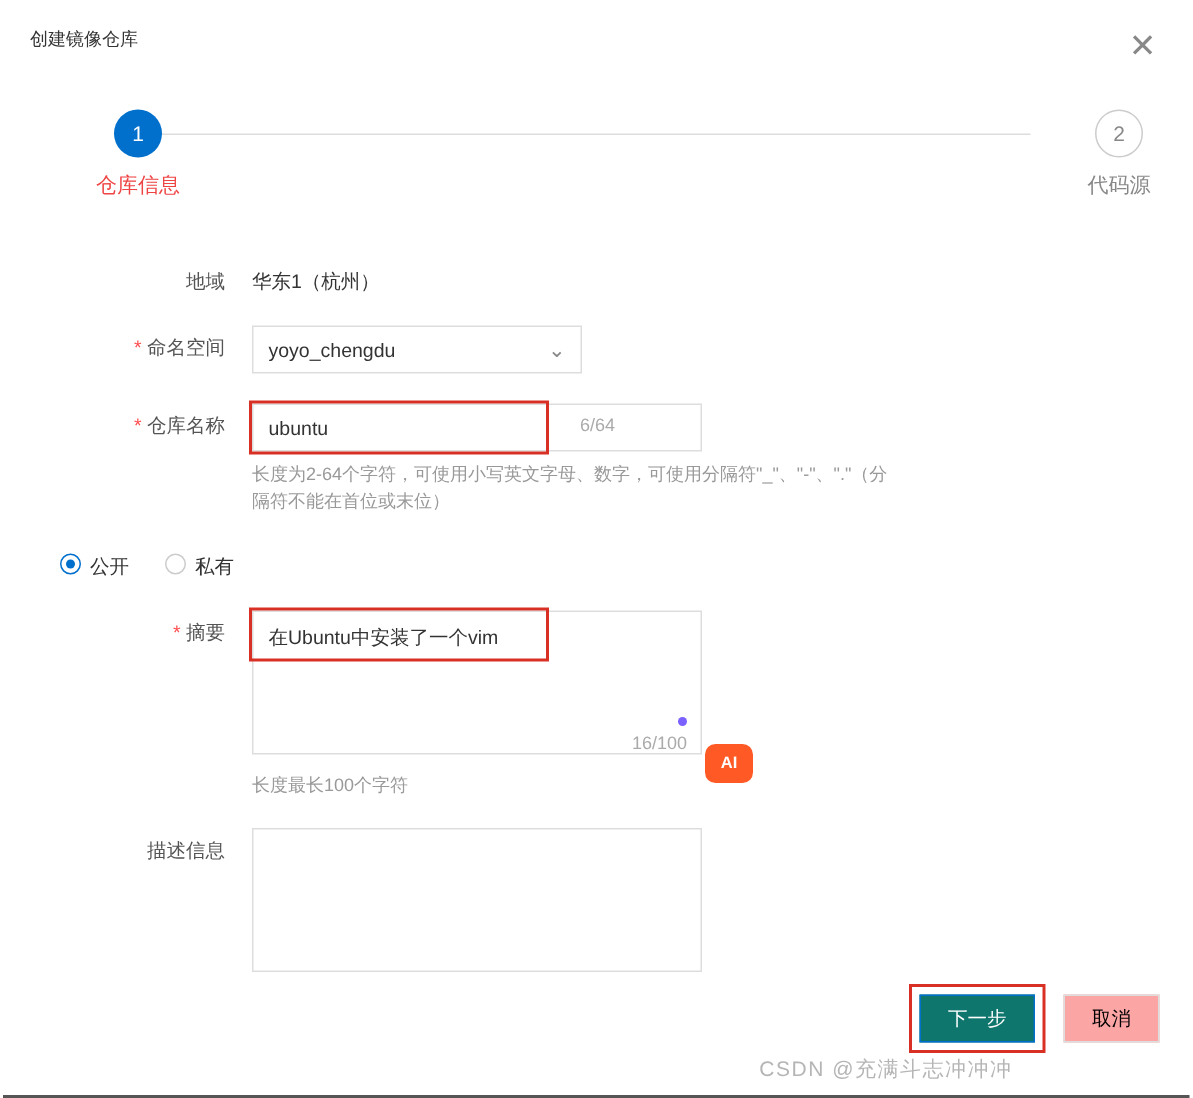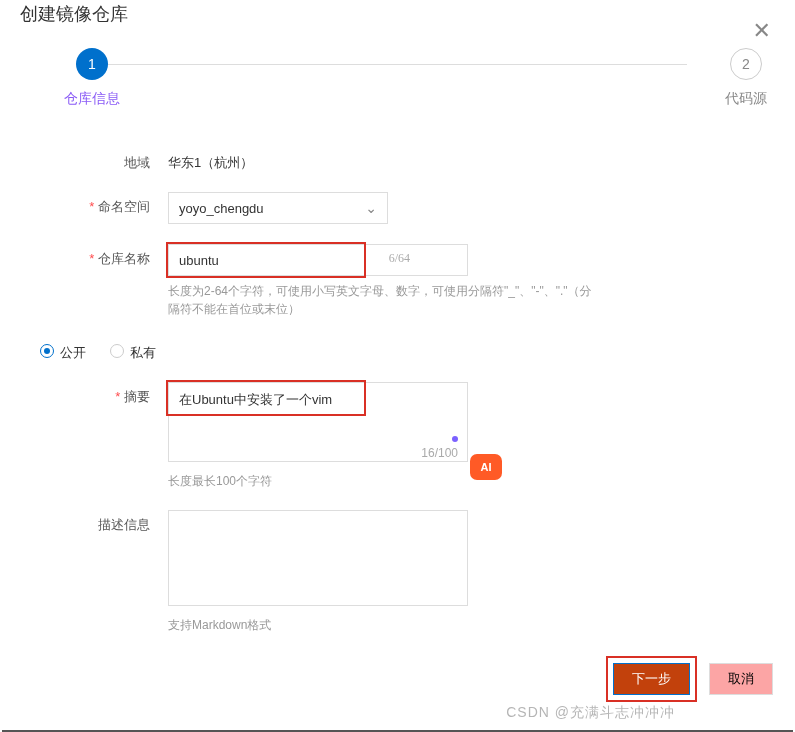--- a/index.html
+++ b/index.html
@@ -1,57 +1,57 @@
 <!DOCTYPE html>
 <html><head>
   <meta charset="utf-8">
   <style>
     * { box-sizing: border-box; margin: 0; padding: 0; }
     body { font-family: "Microsoft YaHei", "PingFang SC", sans-serif; background: #fff; width: 795px; height: 732px; position: relative; color: #333; }
-    .modal-title { font-size: 18px; padding: 2px 20px; color: #333; }
+    .modal-title { font-size: 12px; padding: 18px 20px; color: #333; }
     .close-btn { position: absolute; top: 18px; right: 24px; font-size: 22px; color: #888; cursor: pointer; font-weight: 300; }
     .stepper { position: relative; margin: 20px 28px 40px 28px; height: 60px; }
     .step-line { position: absolute; top: 16px; left: 80px; right: 80px; height: 1px; background: #ddd; }
     .step { position: absolute; top: 0; text-align: center; }
     .step-left { left: 36px; }
     .step-right { right: 0; }
     .step-circle { width: 32px; height: 32px; border-radius: 50%; display: flex; align-items: center; justify-content: center; font-size: 14px; margin: 0 auto 10px auto; }
     .step-circle.active { background: #0070cc; color: #fff; }
     .step-circle.inactive { background: #fff; border: 1px solid #ccc; color: #888; }
-    .step-label { font-size: 14px; color: #8b5cf6; }
+    .step-label { font-size: 14px; color: #ef4444; }
     .step-label.inactive { color: #888; }
     .form { padding: 0 40px 0 40px; }
     .form-row { display: flex; align-items: flex-start; margin-bottom: 20px; }
     .form-label { width: 128px; text-align: right; padding-right: 18px; font-size: 13px; color: #555; padding-top: 6px; }
     .required::before { content: "* "; color: #ff4d4f; }
     .form-control { flex: 1; }
     .static-text { font-size: 13px; color: #333; padding-top: 6px; }
     .select { width: 220px; height: 32px; border: 1px solid #ddd; padding: 0 10px; display: flex; align-items: center; justify-content: space-between; font-size: 13px; color: #333; cursor: pointer; }
     .chevron { font-size: 14px; color: #888; }
     .input-wrap { width: 300px; position: relative; }
     .input { width: 300px; height: 32px; border: 1px solid #ddd; padding: 0 10px; font-size: 13px; color: #333; outline: none; }
-    .input-count { position: absolute; right: 10px; top: 7px; font-size: 12px; color: #aaa; pointer-events: none; font-family: Liberation Serif, serif; }
+    .input-count { position: absolute; right: 10px; top: 7px; font-size: 12px; color: #aaa; pointer-events: none; }
     .help-text { font-size: 12px; color: #999; margin-top: 6px; line-height: 1.5; max-width: 430px; }
     .radio-group { display: flex; gap: 24px; padding-top: 6px; }
     .radio-item { display: flex; gap: 6px; font-size: 13px; cursor: pointer; }
     .radio { width: 14px; height: 14px; border-radius: 50%; border: 1px solid #ccc; display: flex; align-items: center; justify-content: center; }
     .radio.checked { border-color: #0070cc; }
     .radio.checked::after { content: ""; width: 6px; height: 6px; border-radius: 50%; background: #0070cc; }
     .textarea-wrap { width: 300px; position: relative; }
     .textarea { width: 300px; border: 1px solid #ddd; padding: 8px 10px; font-size: 13px; color: #333; outline: none; resize: none; font-family: inherit; }
-    .ta-summary { height: 80px; }
+    .ta-summary { height: 96px; }
     .ta-desc { height: 96px; }
     .ta-count { position: absolute; right: 10px; bottom: 6px; font-size: 12px; color: #aaa; pointer-events: none; }
     .dot-handle { position: absolute; right: 10px; bottom: 24px; width: 6px; height: 6px; border-radius: 50%; background: #7b61ff; }
     .summary-highlight { position: absolute; left: -2px; top: -2px; width: 200px; height: 36px; border: 2px solid #d93025; pointer-events: none; }
     .name-highlight { position: absolute; left: -2px; top: -2px; width: 200px; height: 36px; border: 2px solid #d93025; pointer-events: none; }
     .ai-badge { position: absolute; width: 32px; height: 26px; background: #ff5a26; border-radius: 7px; display: flex; align-items: center; justify-content: center; color: #fff; font-size: 11px; font-weight: bold; right: -34px; bottom: -14px; }
     .footer { position: absolute; bottom: 30px; right: 22px; display: flex; gap: 12px; align-items: center; }
     .btn { height: 32px; padding: 0 18px; font-size: 13px; border: 1px solid #ddd; background: #fca5a5; cursor: pointer; display: flex; align-items: center; justify-content: center; }
-    .btn-primary { background: #c2410c; color: #fff; border-color: #0070cc; }
+    .btn-primary { background: #0f766e; color: #fff; border-color: #0070cc; }
     .footer-highlight { border: 2px solid #d93025; padding: 5px; }
     .watermark { position: absolute; bottom: 10px; right: 120px; font-size: 14px; color: rgba(120,120,120,0.55); pointer-events: none; letter-spacing: 1px; }
     .bottom-line { position: absolute; bottom: 0; left: 2px; right: 2px; height: 2px; background: #555; }
   </style>
 </head>
 <body>
 
 <div class="modal-title">创建镜像仓库</div>
 <div class="close-btn">✕</div>
 
@@ -124,21 +124,20 @@
       <div class="help-text">长度最长100个字符</div>
     </div>
   </div>
 
   <div class="form-row">
     <div class="form-label">描述信息</div>
     <div class="form-control">
       <div class="textarea-wrap">
         <textarea class="textarea ta-desc" style=""></textarea>
       </div>
-      <div class="help-text">支持Markdown格式</div>
     </div>
   </div>
 
 </div>
 
 <div class="footer">
   <div class="footer-highlight">
     <button class="btn btn-primary">下一步</button>
   </div>
   <button class="btn">取消</button>

